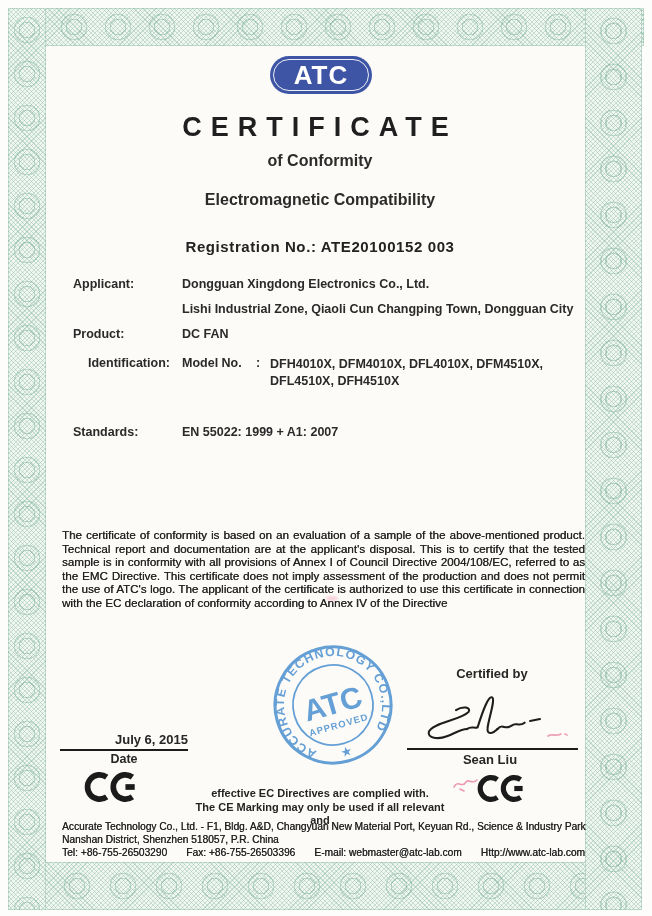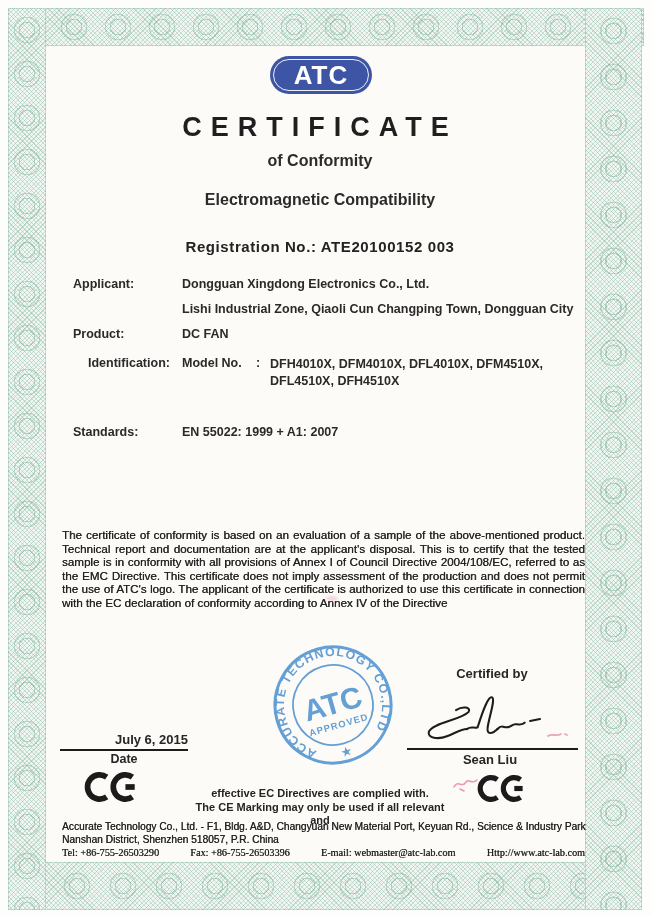--- a/index.html
+++ b/index.html
@@ -53,21 +53,21 @@
   .date-value{position:absolute;left:60px;top:732px;width:128px;text-align:right;font-size:13px;font-weight:bold;}
   .date-line{position:absolute;left:60px;top:749px;width:128px;height:0;border-top:2px solid #1c1c1c;}
   .date-label{position:absolute;left:60px;top:752px;width:128px;text-align:center;font-size:12.5px;font-weight:bold;}
   
   .ce-left{position:absolute;left:84px;top:769px;}
   .ce-right{position:absolute;left:477px;top:772px;}
   .ce-note{position:absolute;left:195px;top:787px;width:250px;text-align:center;font-size:11px;font-weight:bold;line-height:13.5px;color:#242424;}
   
   .footer-line{position:absolute;left:62px;width:523px;font-size:10.2px;color:#222;text-shadow:0.3px 0 0 rgba(34,34,34,.85);white-space:nowrap;}
   .f1{top:821px;} .f2{top:834px;}
-  .f3{top:847px;display:flex;justify-content:space-between;font-family:Liberation Serif, serif;}
+  .f3{top:847px;display:flex;justify-content:space-between;}
   
   .pen{position:absolute;pointer-events:none;}
   .smudge{position:absolute;left:326px;top:596px;width:12px;height:5px;border-radius:50%;
           background:rgba(240,110,150,.28);filter:blur(1px);}
 </style>
 </head>
 <body>
 
 <div class="page">
 

